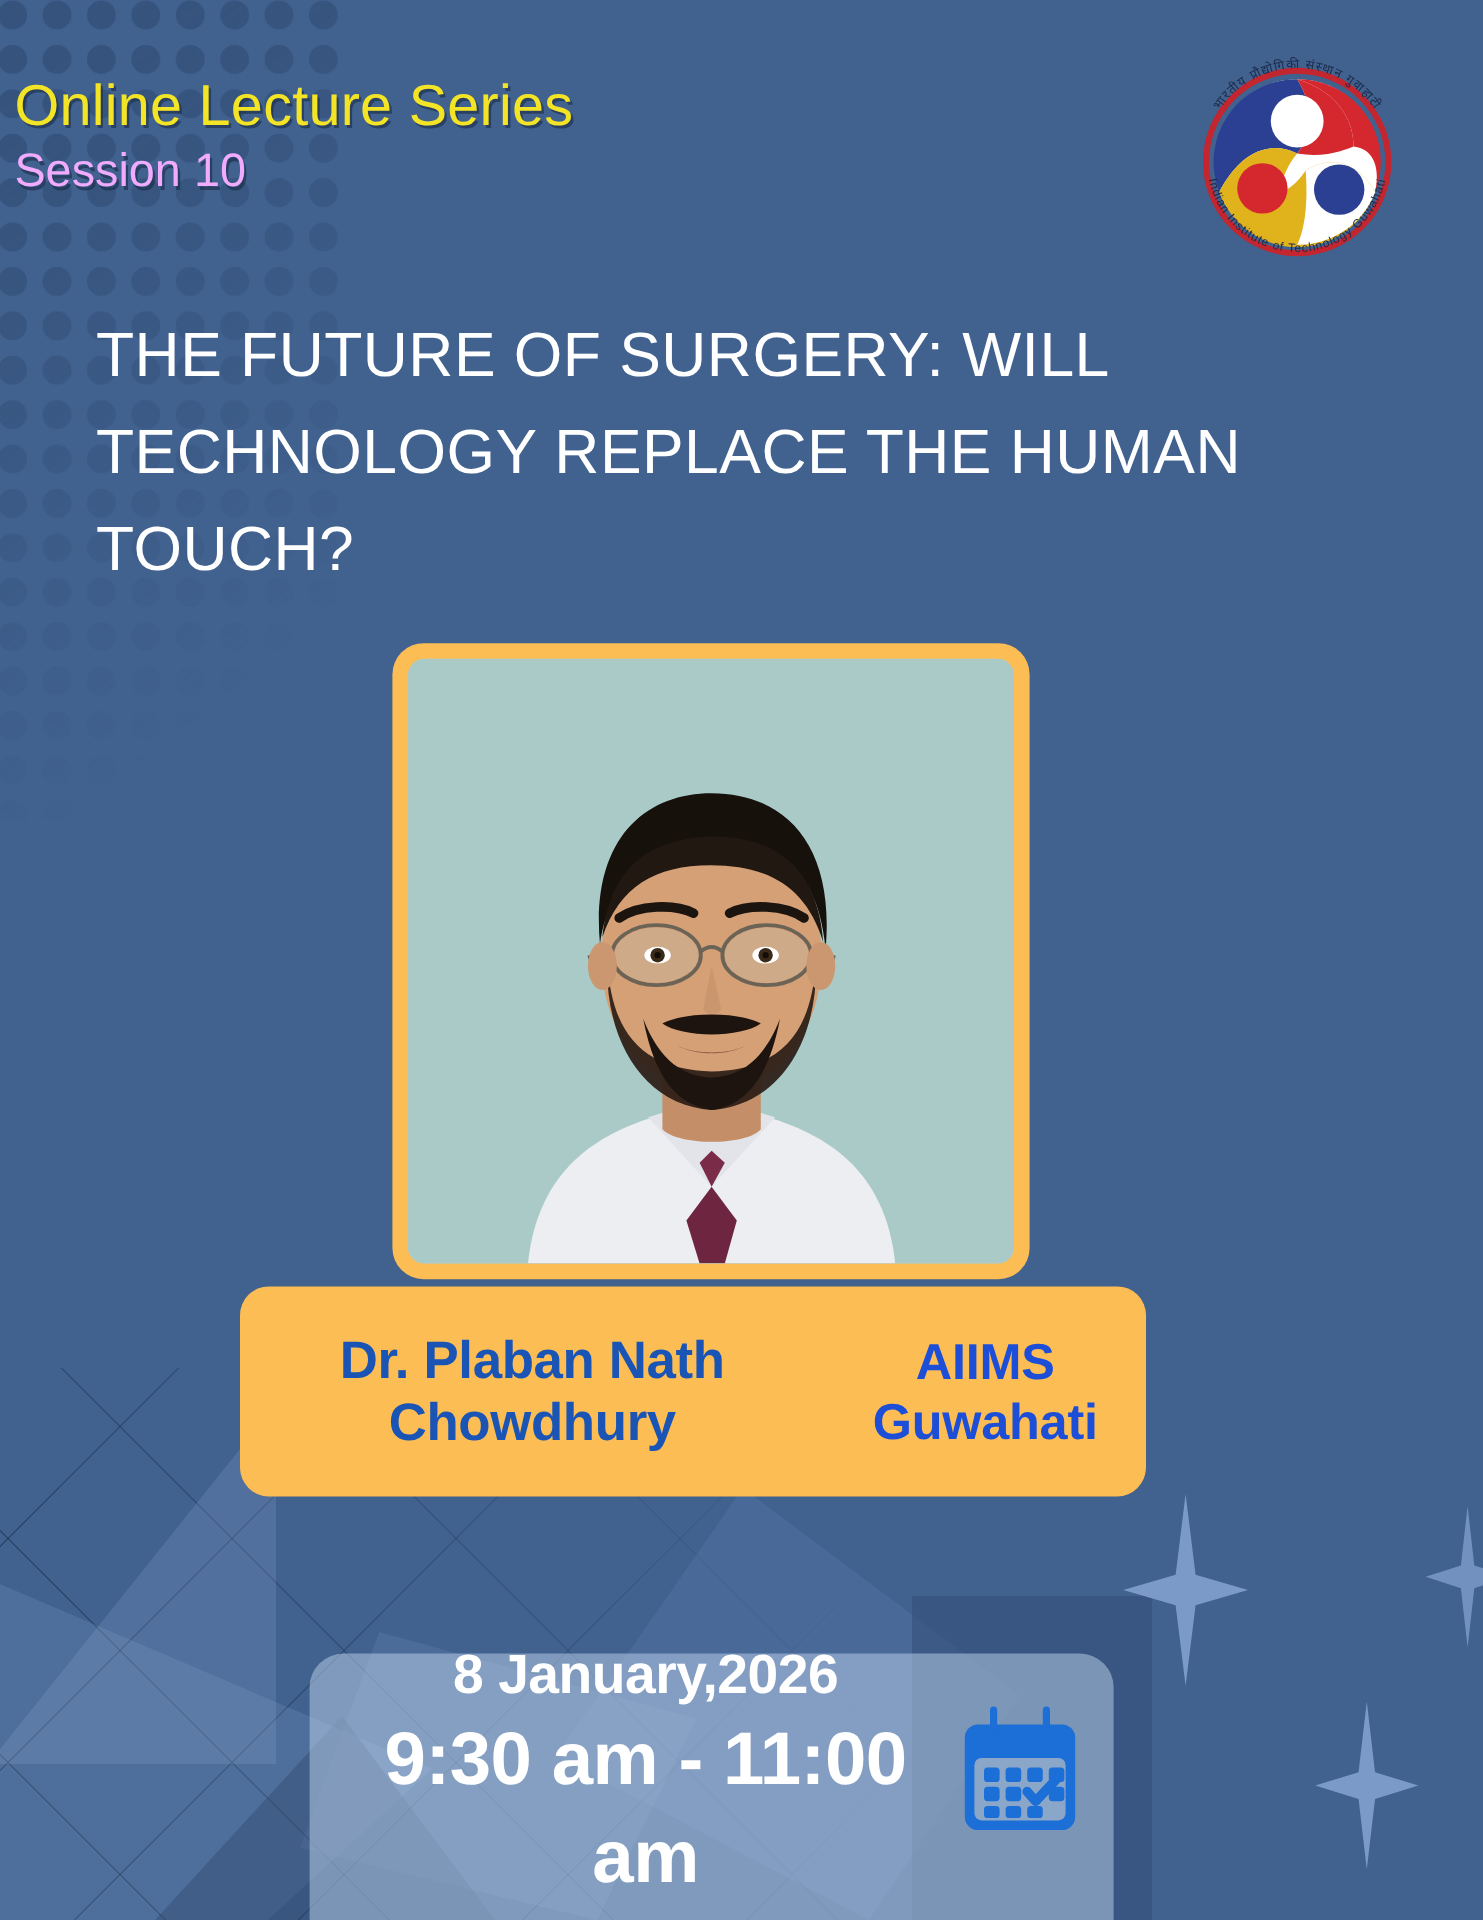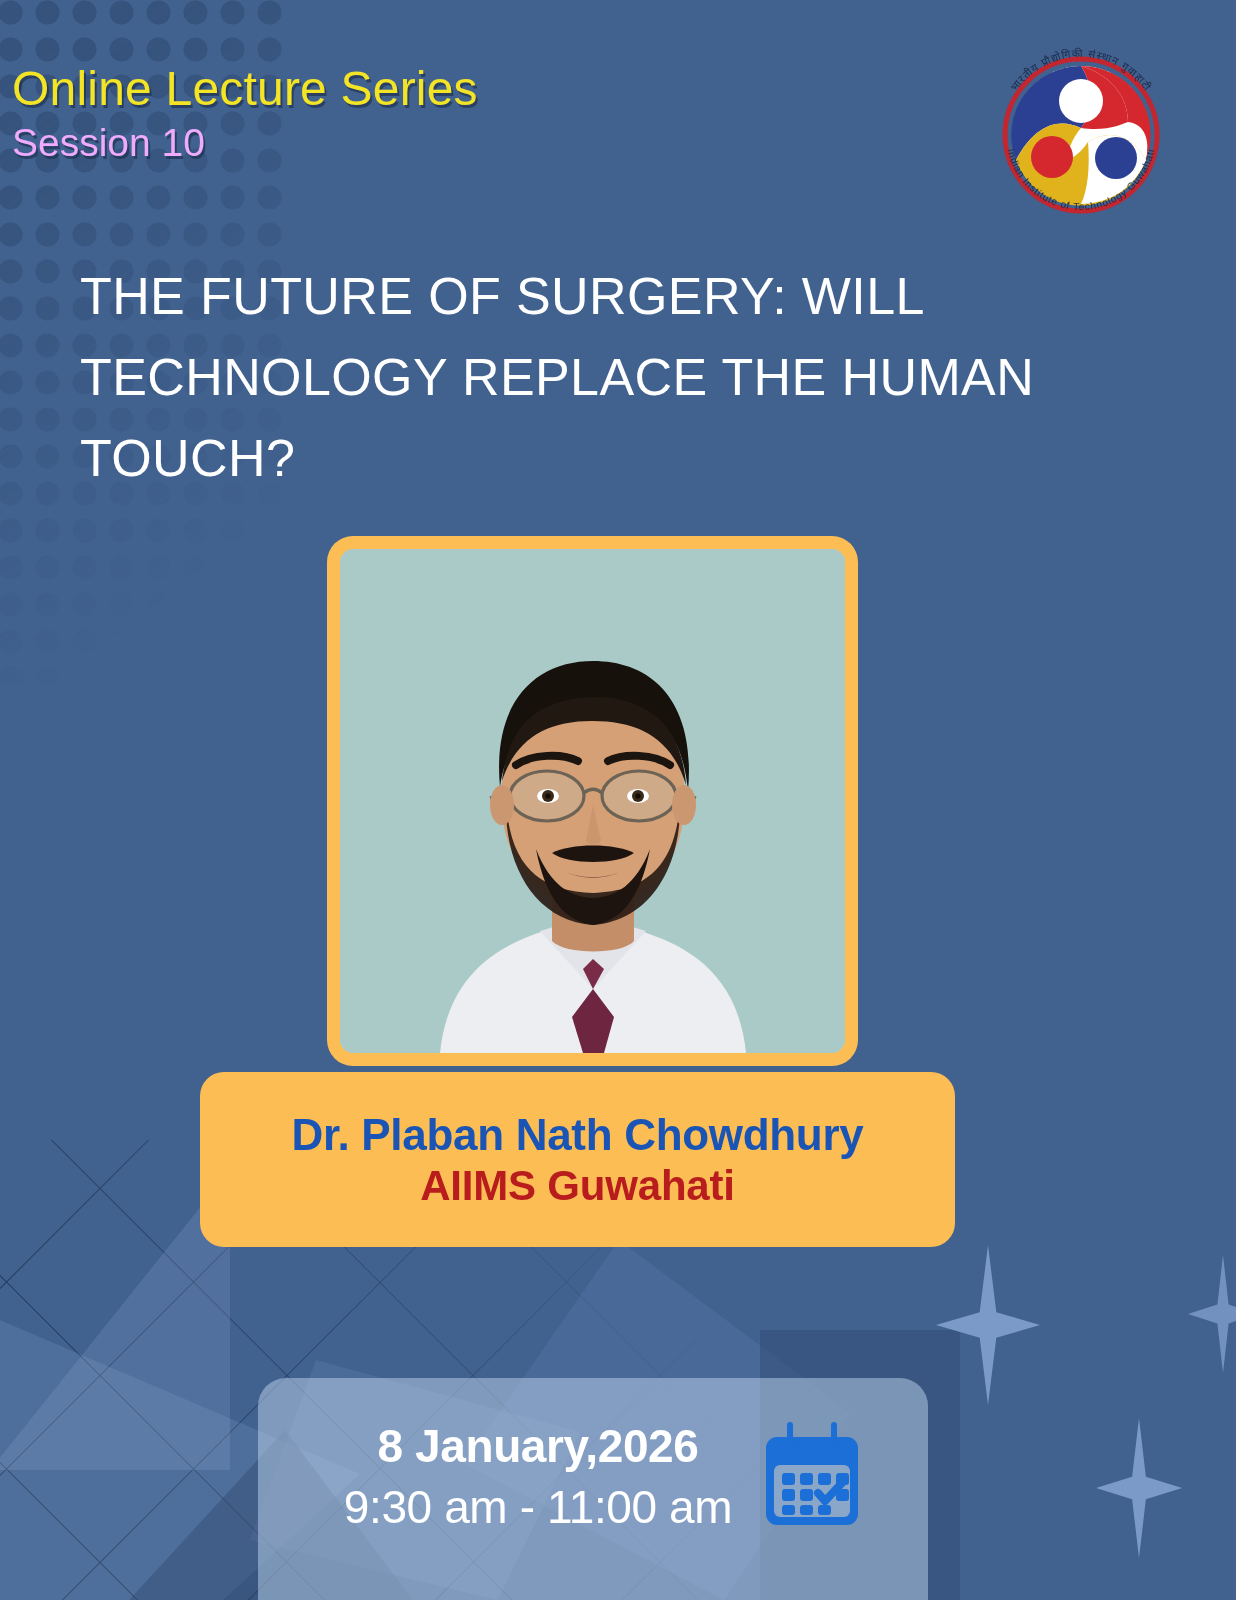--- a/index.html
+++ b/index.html
@@ -81,40 +81,40 @@
   .photo{
     width:100%;height:100%;border-radius:14px;overflow:hidden;position:relative;
     background:#AFCFCC;
   }
   .photo svg{display:block;width:100%;height:100%;}
 
   
   .name-banner{
     position:absolute;left:200px;top:1072px;width:755px;height:175px;
     background:#FCBD55;border-radius:24px;
-    display:flex;flex-direction:column;align-items:center;justify-content:center;
+    display:flex;flex-direction:row;align-items:center;justify-content:center;
     text-align:center;
   }
   .name-banner .nm{
     color:#1A55B5;font-weight:bold;font-size:44px;line-height:1.18;letter-spacing:-.3px;
   }
   .name-banner .aff{
-    color:#b91c1c;font-weight:bold;font-size:42px;line-height:1.18;letter-spacing:-.2px;
+    color:#1d4ed8;font-weight:bold;font-size:42px;line-height:1.18;letter-spacing:-.2px;
   }
 
   
   .date-box{
     position:absolute;left:258px;top:1378px;width:670px;height:250px;
     background:rgba(190,211,236,.50);border-radius:28px;
     display:flex;align-items:center;justify-content:center;gap:26px;
     padding:0 24px 52px 24px;
   }
   .date-text{color:#FFFFFF;text-align:center;margin-left:24px;}
   .date-text .d1{font-size:46px;font-weight:bold;line-height:1.32;letter-spacing:-.4px;}
-  .date-text .d2{font-size:46px;font-weight:normal;line-height:1.32;letter-spacing:-.4px;}
+  .date-text .d2{font-size:62px;font-weight:bold;line-height:1.32;letter-spacing:-.4px;}
   .cal-icon{width:108px;height:112px;flex:0 0 auto;}
 </style>
 </head>
 <body>
 
 <div id="poster">
 
   <div class="dotgrid"></div>
   <div class="lattice"></div>
   <div class="tri t1"></div>

